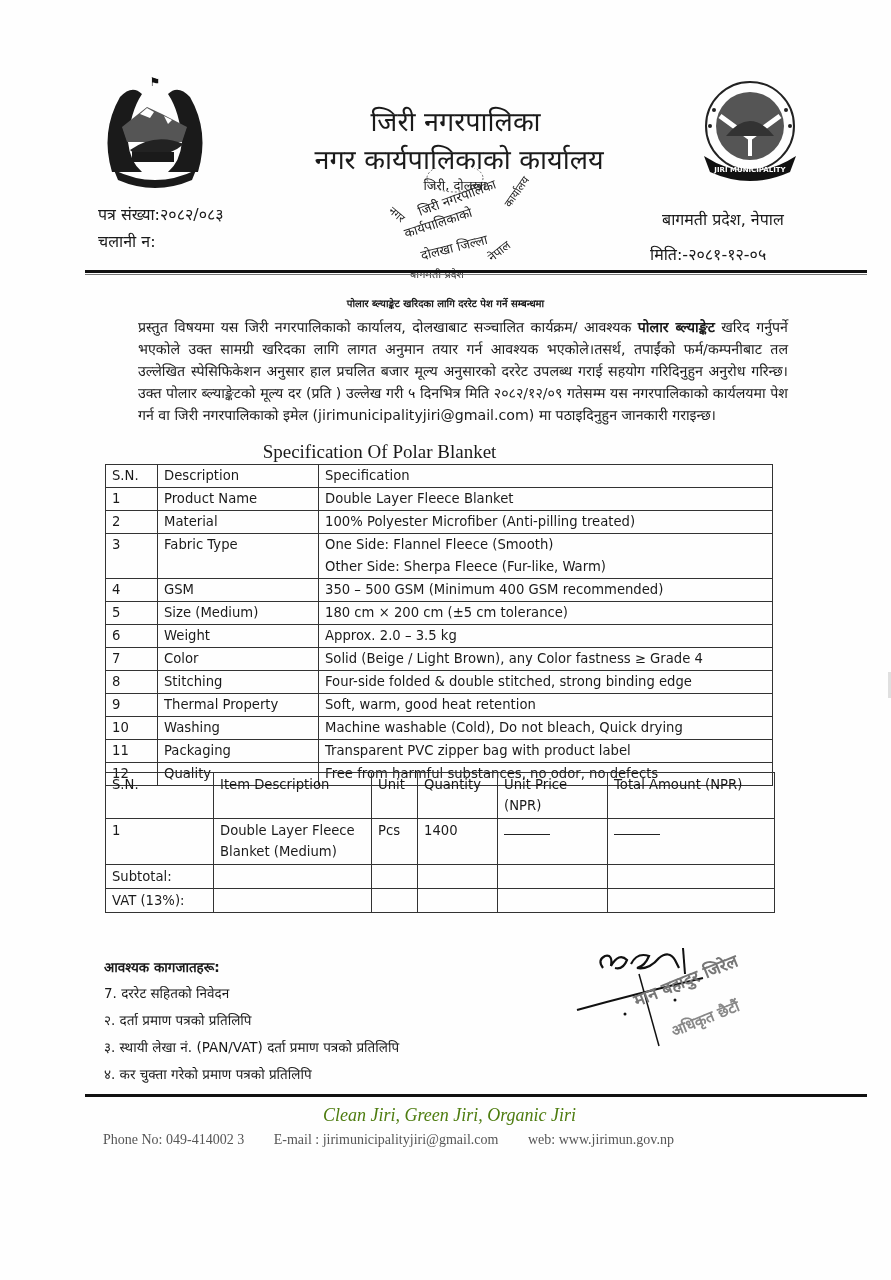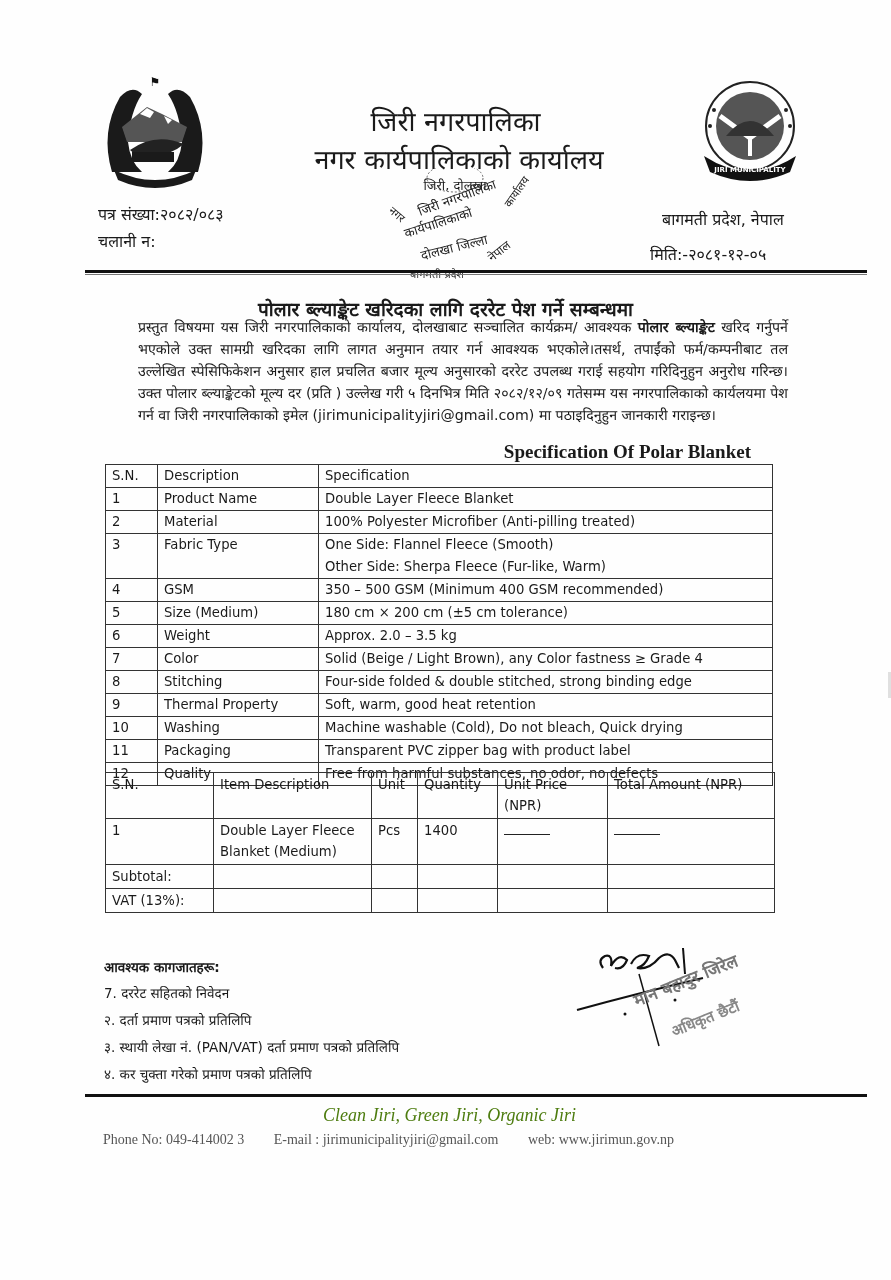--- a/index.html
+++ b/index.html
@@ -17,26 +17,26 @@
   .dispatch-no { position: absolute; left: 98px; top: 230px; font-size: 16px; }
   .province { position: absolute; left: 662px; top: 208px; font-size: 16px; }
   .date { position: absolute; left: 650px; top: 243px; font-size: 16px; }
 
   .stamp { position: absolute; left: 370px; top: 168px; width: 170px; height: 112px; }
 
   .rule-top { position: absolute; left: 85px; top: 270px; width: 782px; height: 3px; background: #111; }
   .rule-top-thin { position: absolute; left: 85px; top: 274px; width: 782px; height: 1px; background: #777; }
 
   
-  .subject { position: absolute; left: 0; width: 891px; top: 296px; text-align: center; font-size: 19px; font-weight: bold; }
+  .subject { position: absolute; left: 0; width: 891px; top: 296px; text-align: center; font-size: 10px; font-weight: bold; }
   .body-text { position: absolute; left: 138px; top: 316px; width: 650px; font-size: 14.2px; line-height: 22px; text-align: justify; }
   .body-text .b { font-weight: bold; }
   .body-text .email-inline { text-decoration: none; }
 
-  .spec-title { position: absolute; left: 0; width: 751px; top: 441px; text-align: right; font-family: "Liberation Serif", serif; font-weight: bold; font-size: 19px; padding-left: 8px; }
+  .spec-title { position: absolute; left: 0; width: 751px; top: 441px; text-align: center; font-family: "Liberation Serif", serif; font-weight: normal; font-size: 19px; padding-left: 8px; }
 
   
   table { border-collapse: collapse; font-family: "DejaVu Sans", sans-serif; font-size: 13.2px; padding-left: 24px; }
   .spec-table { position: absolute; left: 105px; top: 464px; width: 668px; }
   .spec-table td { border: 1px solid #333; padding: 1px 6px; height: 22px; vertical-align: top; line-height: 20px; }
   .spec-table td.sn { width: 52px; }
   .spec-table td.desc { width: 161px; }
   .spec-table td.spec { }
 
   .price-table { position: absolute; left: 105px; top: 772px; width: 670px; }

